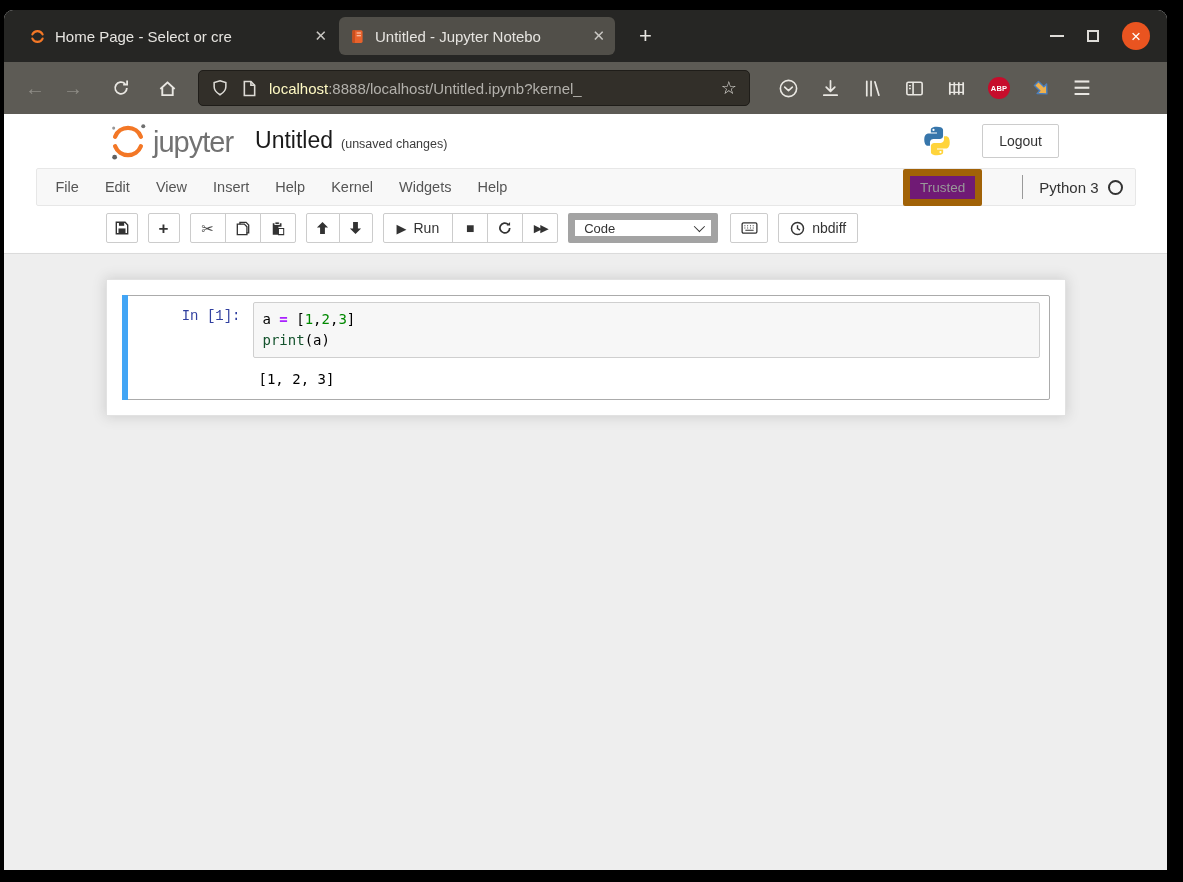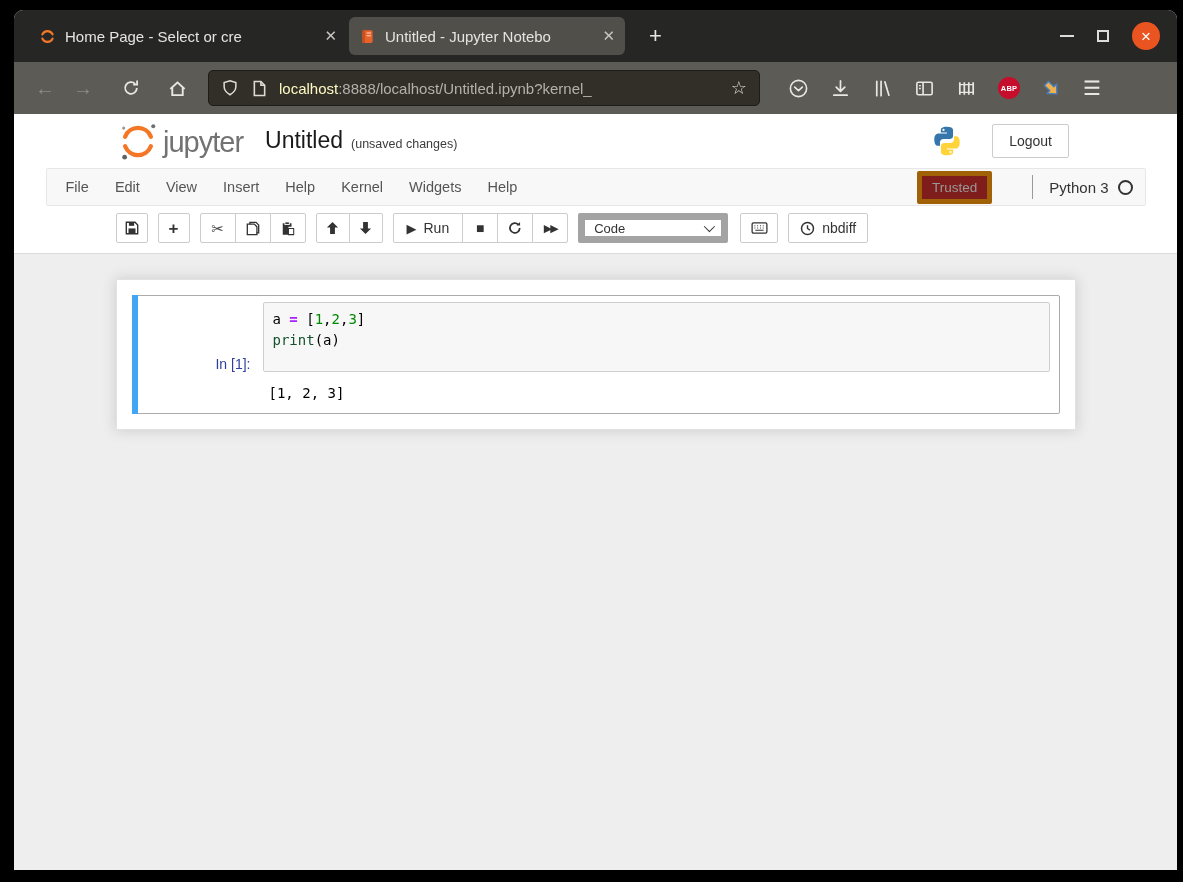--- a/index.html
+++ b/index.html
@@ -1,17 +1,17 @@
 <!DOCTYPE html>
 <html><head>
 <meta charset="utf-8">
 <style>
   * { box-sizing: border-box; margin: 0; padding: 0; }
   html,body { width:1183px; height:882px; background:#000; font-family:"Liberation Sans",sans-serif; overflow:hidden; }
-  .window { position:absolute; left:14px; top:10px; width:1163px; height:860px; border-radius:9px 9px 0 0; overflow:hidden; display:flex; flex-direction:column; background:#fff; }
+  .window { position:absolute; left:4px; top:10px; width:1163px; height:860px; border-radius:9px 9px 0 0; overflow:hidden; display:flex; flex-direction:column; background:#fff; }
 
   
   .titlebar { height:52px; background:#262624; display:flex; align-items:center; flex:none; padding-left:15px; }
   .tab { display:flex; align-items:center; height:38px; border-radius:6px; padding:0 10px; color:#e6e4e0; font-size:15px; }
   .tab.inactive { width:318px; background:transparent; }
   .tab.active { width:276px; background:#514f49; }
   .tab .fav { width:17px; height:17px; flex:none; margin-right:9px; }
   .tab-title { flex:1; white-space:nowrap; overflow:hidden; -webkit-mask-image:linear-gradient(to right,#000 78%,transparent 97%); mask-image:linear-gradient(to right,#000 78%,transparent 97%); }
   .tab-close { color:#c9c7c3; font-size:15px; margin-left:6px; flex:none; }
   .newtab { color:#e6e4e0; font-size:22px; font-weight:300; margin-left:16px; padding:0 8px; }
@@ -39,21 +39,21 @@
   .logo-wordmark { font-size:29px; color:#727272; letter-spacing:-1px; margin-left:4px; position:relative; top:2px; }
   .nb-title { font-size:23px; color:#1a1a1a; margin-left:22px; }
   .nb-checkpoint { font-size:12.5px; color:#3c3c3c; margin-left:8px; position:relative; top:3px; }
   .logout-btn { margin-left:auto; margin-right:108px; border:1px solid #ccc; background:#fff; border-radius:2px; font-size:14px; color:#333; padding:8px 16px; }
   .py-logo { margin-left:auto; width:34px; height:34px; }
 
   .menubar-wrap { flex:none; }
   .menubar { width:1100px; margin:1px auto 0; height:38px; background:#f8f8f8; border:1px solid #e7e7e7; border-radius:2px; display:flex; align-items:center; padding:0 6px; }
   .menu-item { font-size:14.5px; color:#555; padding:0 13px; }
   .menu-right { margin-left:auto; display:flex; align-items:center; }
-  .trusted { border:5px solid #a16207; background:#7f1d1d; border-radius:2px; color:#999; font-size:13.5px; padding:4px 10px;text-align:center; }
+  .trusted { border:7px solid #a16207; background:#701a75; border-radius:2px; color:#999; font-size:13.5px; padding:4px 10px;text-align:center; }
   .mdivider { width:1px; height:24px; background:#9a9a9a; margin:0 16px 0 40px; }
   .kernel-name { font-size:15px; color:#333; }
   .kernel-ring { width:15px; height:15px; border:2px solid #333; border-radius:50%; margin-left:9px; margin-right:6px; }
 
   .toolbar { width:960px; margin:7px auto 0; display:flex; align-items:center; flex:none; padding-bottom:10px; }
   .tbtn { height:30px; min-width:32px; background:#fff; border:1px solid #ccc; border-radius:2px; color:#333; display:inline-flex; align-items:center; justify-content:center; font-size:13px; padding:0 7px; }
   .gap { width:10px; flex:none; }
   .btn-group { display:flex; }
   .btn-group .tbtn { border-radius:0; margin-left:-1px; }
   .btn-group .tbtn:first-child { border-radius:2px 0 0 2px; margin-left:0; }
@@ -64,21 +64,21 @@
   .cell-select { width:150px; height:30px; border:7px solid #a3a3a3; border-radius:2px; background:#fff; display:flex; align-items:center; padding:0 9px; font-size:13px; color:#333; }
   .chev { margin-left:auto; width:8px; height:8px; border-right:1.5px solid #333; border-bottom:1.5px solid #333; transform:rotate(45deg) translateY(-2px); }
   .hdr-divider { border-bottom:1px solid #dbdbdb; box-shadow:0 2px 4px rgba(0,0,0,.05); flex:none; }
 
   
   .nb-area { flex:1; background:#eee; overflow:hidden; padding-top:25px; }
   .nb-container { width:960px; margin:0 auto; background:#fff; border:1px solid #e2e2e2; box-shadow:0 0 12px 1px rgba(87,87,87,.2); padding:15px; }
   .cell { position:relative; border:1px solid #ababab; border-radius:2px; padding:6px 5px 8px; background:#fff; }
   .cell::before { content:""; position:absolute; left:-1px; top:-1px; bottom:-1px; width:6px; background:#42a5f5; }
   .irow { display:flex; }
-  .prompt { width:125px; flex:none; text-align:right; padding:6px 12px 0 0; font-family:Liberation Sans, sans-serif; font-size:14px; color:#303f9f;margin-top:48px; }
+  .prompt { width:125px; flex:none; text-align:right; padding:6px 12px 0 0; font-family:Liberation Mono, monospace; font-size:14px; color:#303f9f; }
   .input-area { flex:1; margin-right:4px; background:#f7f7f7; border:1px solid #cfcfcf; border-radius:2px; padding:6px 9px; font-family:"DejaVu Sans Mono",monospace; font-size:14px; line-height:21px; color:#000; white-space:pre; }
   .tok-op { color:#aa22ff; font-weight:bold; }
   .tok-num { color:#080; }
   .tok-builtin { color:#14532d; }
   .orow { display:flex; margin-top:9px; }
   .out-prompt { width:125px; flex:none; }
   .out-text { font-family:"DejaVu Sans Mono",monospace; font-size:14px; color:#000; padding:4px 0 4px 6px; white-space:pre; }
 </style>
 </head>
 <body>

